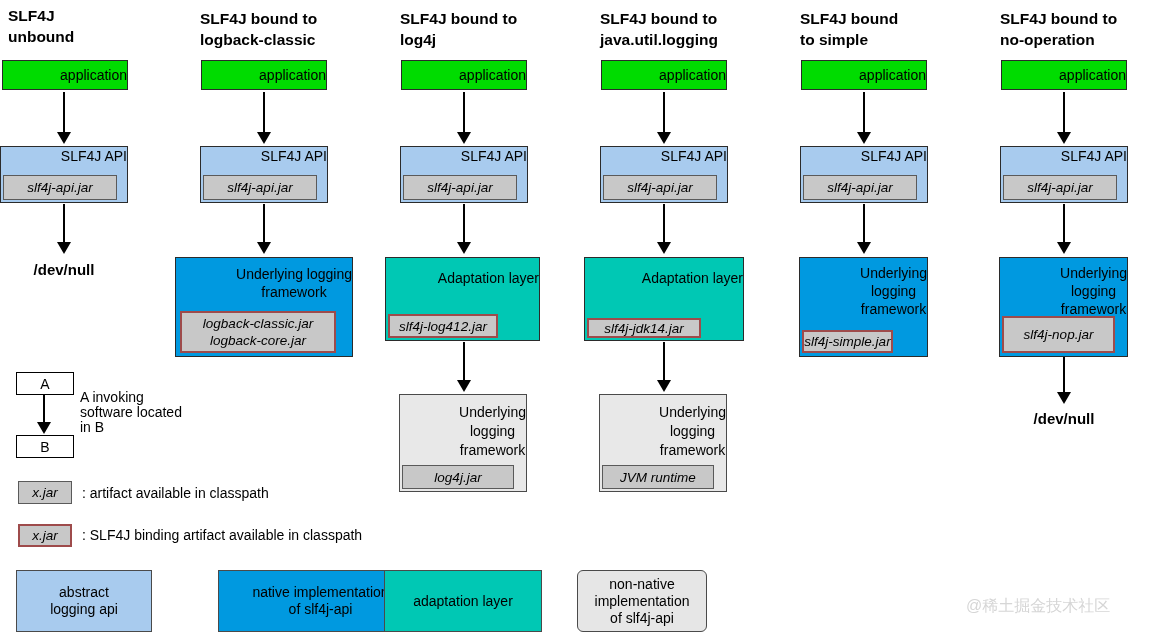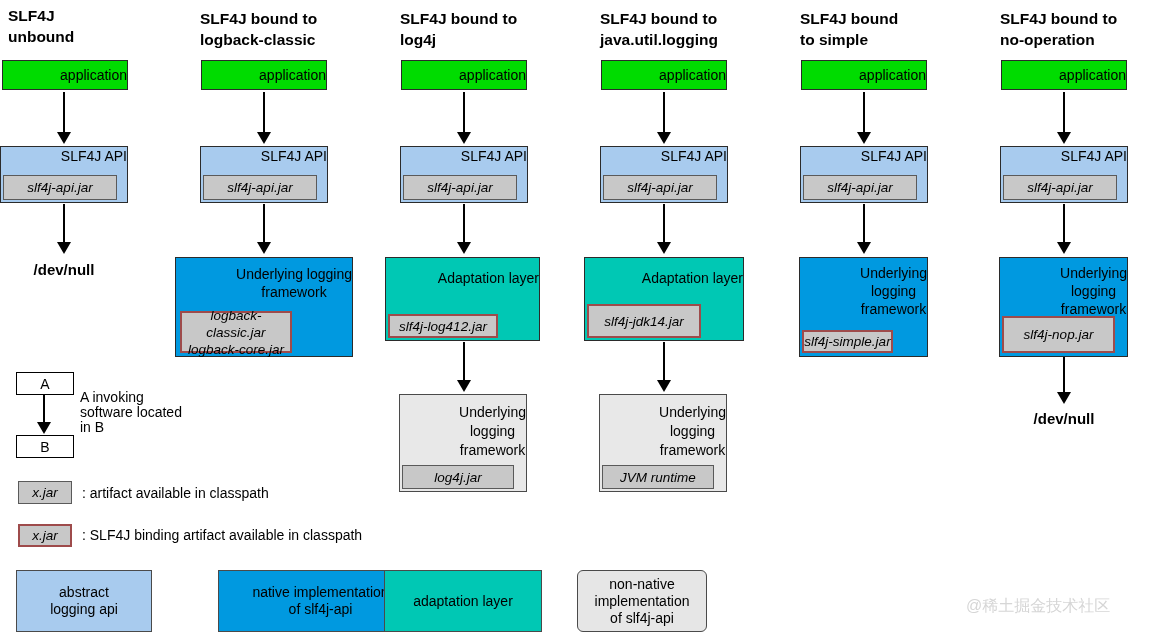--- a/index.html
+++ b/index.html
@@ -77,21 +77,21 @@
   <div class="box api" style="left:200px; top:146px; width:128px; height:57px;">
     <span>SLF4J API</span>
     <div class="jar" style="left:2px; bottom:2px; width:114px; height:25px;">slf4j-api.jar</div>
   </div>
   <div class="arrow" style="left:257px; top:204px; height:50px;">
       <div class="shaft"></div>
       <div class="head"></div>
     </div>
   <div class="box blue" style="left:175px; top:257px; width:178px; height:100px; padding-top:7px;">
     <div>Underlying logging<br>framework</div>
-    <div class="jar binding" style="left:4px; bottom:3px; width:112px; height:42px;">logback-classic.jar<br>logback-core.jar</div>
+    <div class="jar binding" style="left:4px; bottom:3px; width:156px; height:42px;">logback-classic.jar<br>logback-core.jar</div>
   </div>
 
   <div class="col-title" style="left:400px; top:8px;">SLF4J bound to<br>log4j</div>
   <div class="box app" style="left:401px; top:60px; width:126px; height:30px;">
       <span>application</span>
     </div>
   <div class="arrow" style="left:457px; top:92px; height:52px;">
       <div class="shaft"></div>
       <div class="head"></div>
     </div>
@@ -127,21 +127,21 @@
   <div class="box api" style="left:600px; top:146px; width:128px; height:57px;">
     <span>SLF4J API</span>
     <div class="jar" style="left:2px; bottom:2px; width:114px; height:25px;">slf4j-api.jar</div>
   </div>
   <div class="arrow" style="left:657px; top:204px; height:50px;">
       <div class="shaft"></div>
       <div class="head"></div>
     </div>
   <div class="box teal" style="left:584px; top:257px; width:160px; height:84px; padding-top:11px;">
     <div>Adaptation layer</div>
-    <div class="jar binding" style="left:2px; bottom:2px; width:114px; height:34px;">slf4j-jdk14.jar</div>
+    <div class="jar binding" style="left:2px; bottom:2px; width:114px; height:20px;">slf4j-jdk14.jar</div>
   </div>
   <div class="arrow" style="left:657px; top:342px; height:50px;">
       <div class="shaft"></div>
       <div class="head"></div>
     </div>
   <div class="box gray" style="left:599px; top:394px; width:128px; height:98px; padding-top:8px; line-height:19px;">
     <div>Underlying<br>logging<br>framework</div>
     <div class="jar" style="left:2px; bottom:2px; width:112px; height:24px;">JVM runtime</div>
   </div>
 

